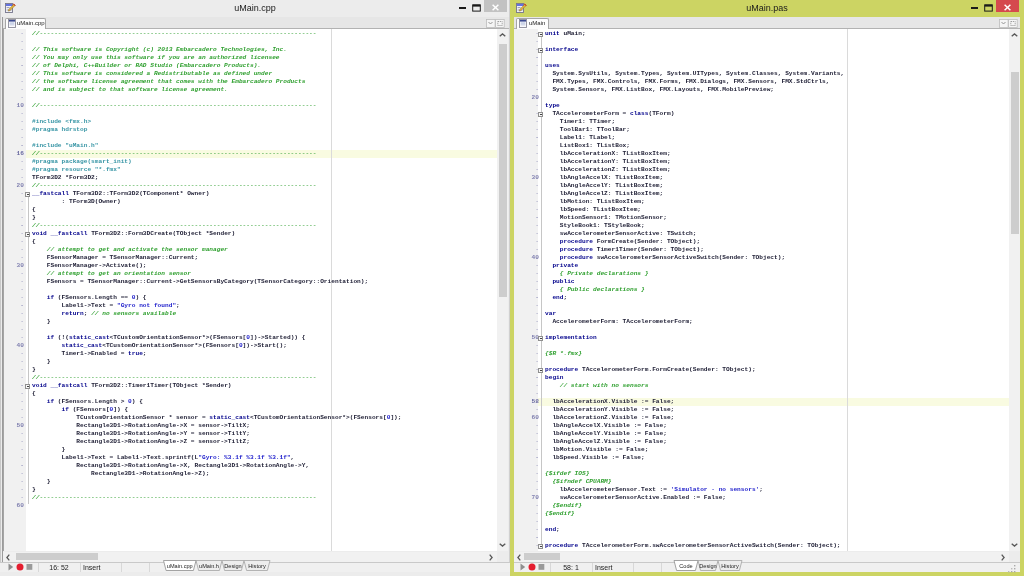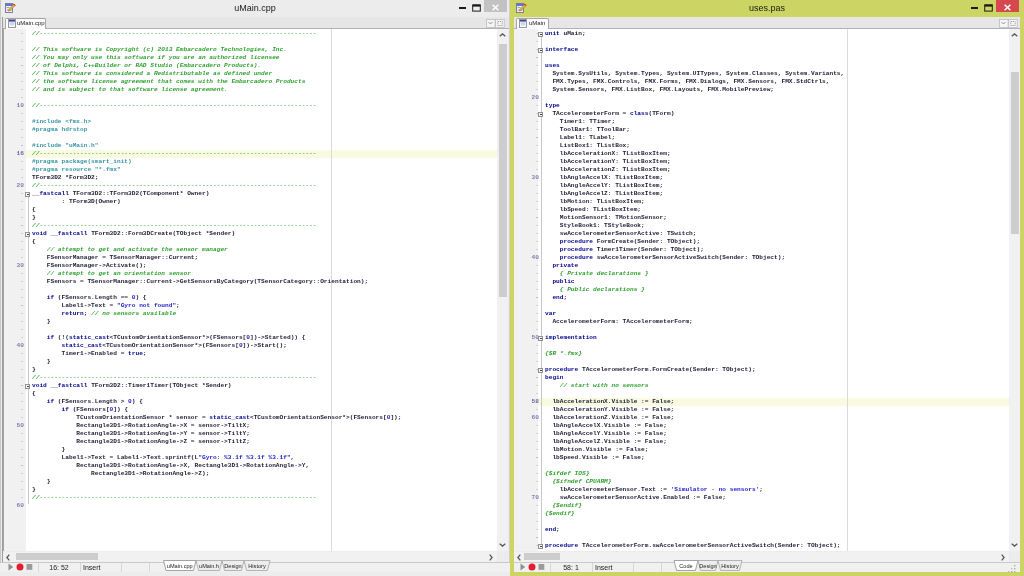--- a/index.html
+++ b/index.html
@@ -228,21 +228,21 @@
     <div class="abs" style="left:4px;top:17px;width:506px;height:555px;background:#ececec"></div>
     <svg class="abs" style="left:6px;top:2.5px" width="11" height="10" viewBox="0 0 11 10">
 <rect x="0.5" y="0.5" width="7" height="9" fill="#f2f2f6" stroke="#74748c" stroke-width="0.9"></rect>
 <rect x="1" y="1" width="6" height="2" fill="#6372e0"></rect>
 <rect x="1.6" y="4" width="3" height="0.9" fill="#9a9aae"></rect>
 <rect x="1.6" y="5.8" width="2.2" height="2.2" fill="#c8c8d4"></rect>
 <rect x="4.4" y="5.8" width="2" height="2.2" fill="#b4b4c4"></rect>
 <polygon points="9.0,1.0 10.3,2.3 5.0,7.6 3.3,8.1 3.8,6.4" fill="#e5b63a" stroke="#8a6a1a" stroke-width="0.5"></polygon>
 <polygon points="8.6,0.4 10.6,2.4 9.9,3.1 7.9,1.1" fill="#cc3333"></polygon>
 </svg>
-    <div class="abs ttl" style="left:157px;top:3px;width:200px;text-align:center">uses.pas</div>
+    <div class="abs ttl" style="left:157px;top:3px;width:200px;text-align:center">uMain.pas</div>
     <div class="abs" style="left:461px;top:7px;width:7px;height:1.6px;background:#1a1a1a"></div>
     <svg class="abs" style="left:474px;top:3.5px" width="9" height="8" viewBox="0 0 9 8">
 <rect x="0.7" y="0.9" width="7.6" height="6.2" fill="none" stroke="#1a1a1a" stroke-width="1.0"></rect>
 <rect x="0.7" y="0.6" width="7.6" height="2" fill="#1a1a1a"></rect>
 </svg>
     <div class="abs" style="left:486px;top:0;width:23px;height:12px;background:#d5494e">
 <svg width="23" height="12" viewBox="0 0 23 12">
         <path d="M8.6 2.8 L14.4 8.2 M14.4 2.8 L8.6 8.2" stroke="#ffffff" stroke-width="1.5"></path>
       </svg></div>
     <div class="abs" style="left:4px;top:17px;width:506px;height:12px;background:#e6e6e6"></div>

